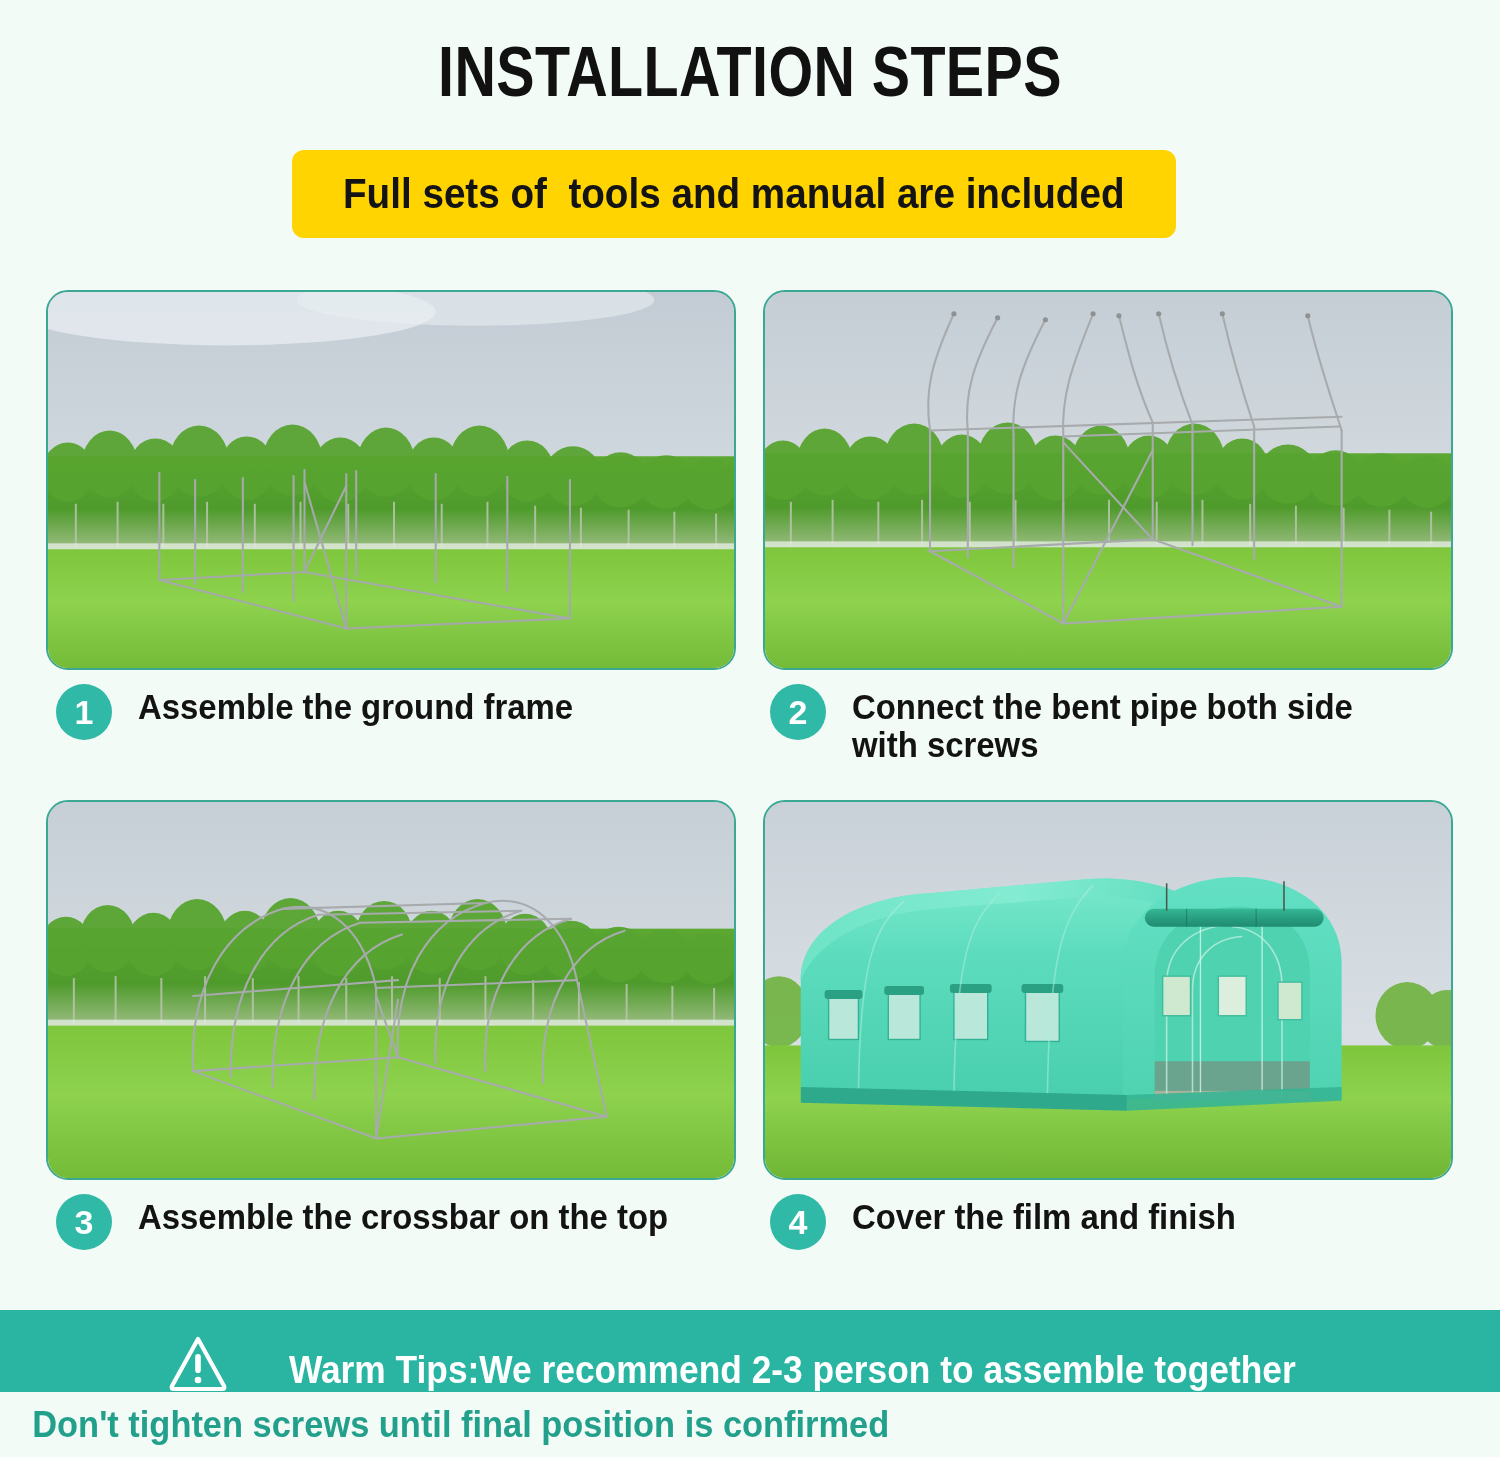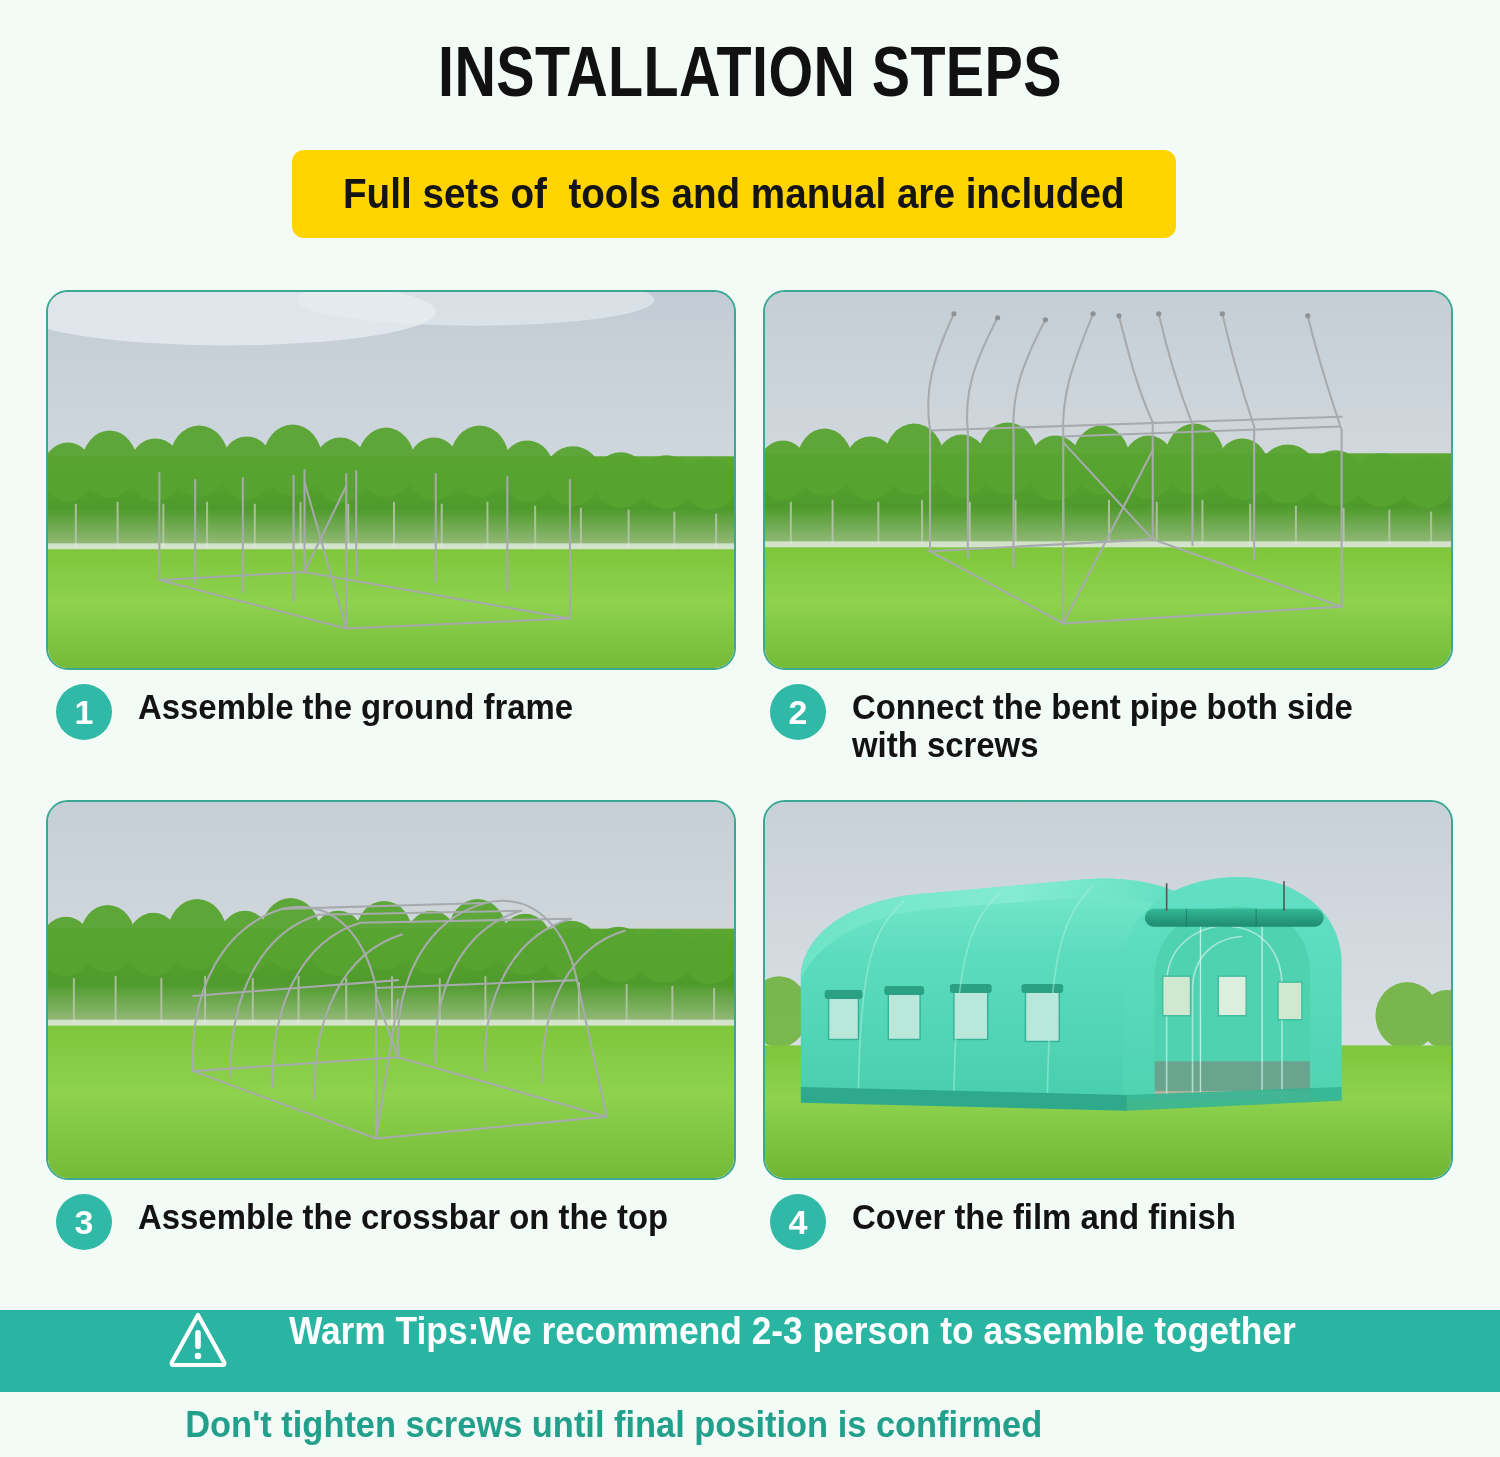--- a/index.html
+++ b/index.html
@@ -105,21 +105,21 @@
 
   
   .tips-bar {
     position: absolute;
     left: 0;
     top: 1310px;
     width: 1500px;
     height: 82px;
     background: #2ab5a3;
     display: flex;
-    align-items: flex-start;
+    align-items: flex-end;
     justify-content: center;
   }
   .warning-icon {
     width: 62px;
     height: 58px;
     flex: 0 0 auto;
     margin-right: 22px;
   }
   .tips-text {
     font-size: 38px;
@@ -128,21 +128,21 @@
     white-space: nowrap;
     transform: scaleX(0.93);
   }
 
   
   .footer-note {
     position: absolute;
     left: 0;
     top: 1404px;
     width: 1227px;
-    text-align: center;
+    text-align: left;
     font-size: 37px;
     font-weight: bold;
     color: #22a08c;
     white-space: nowrap;
   }
   .footer-note span { display: inline-block; transform: scaleX(0.93); }
 </style>
 </head>
 <body>
 

